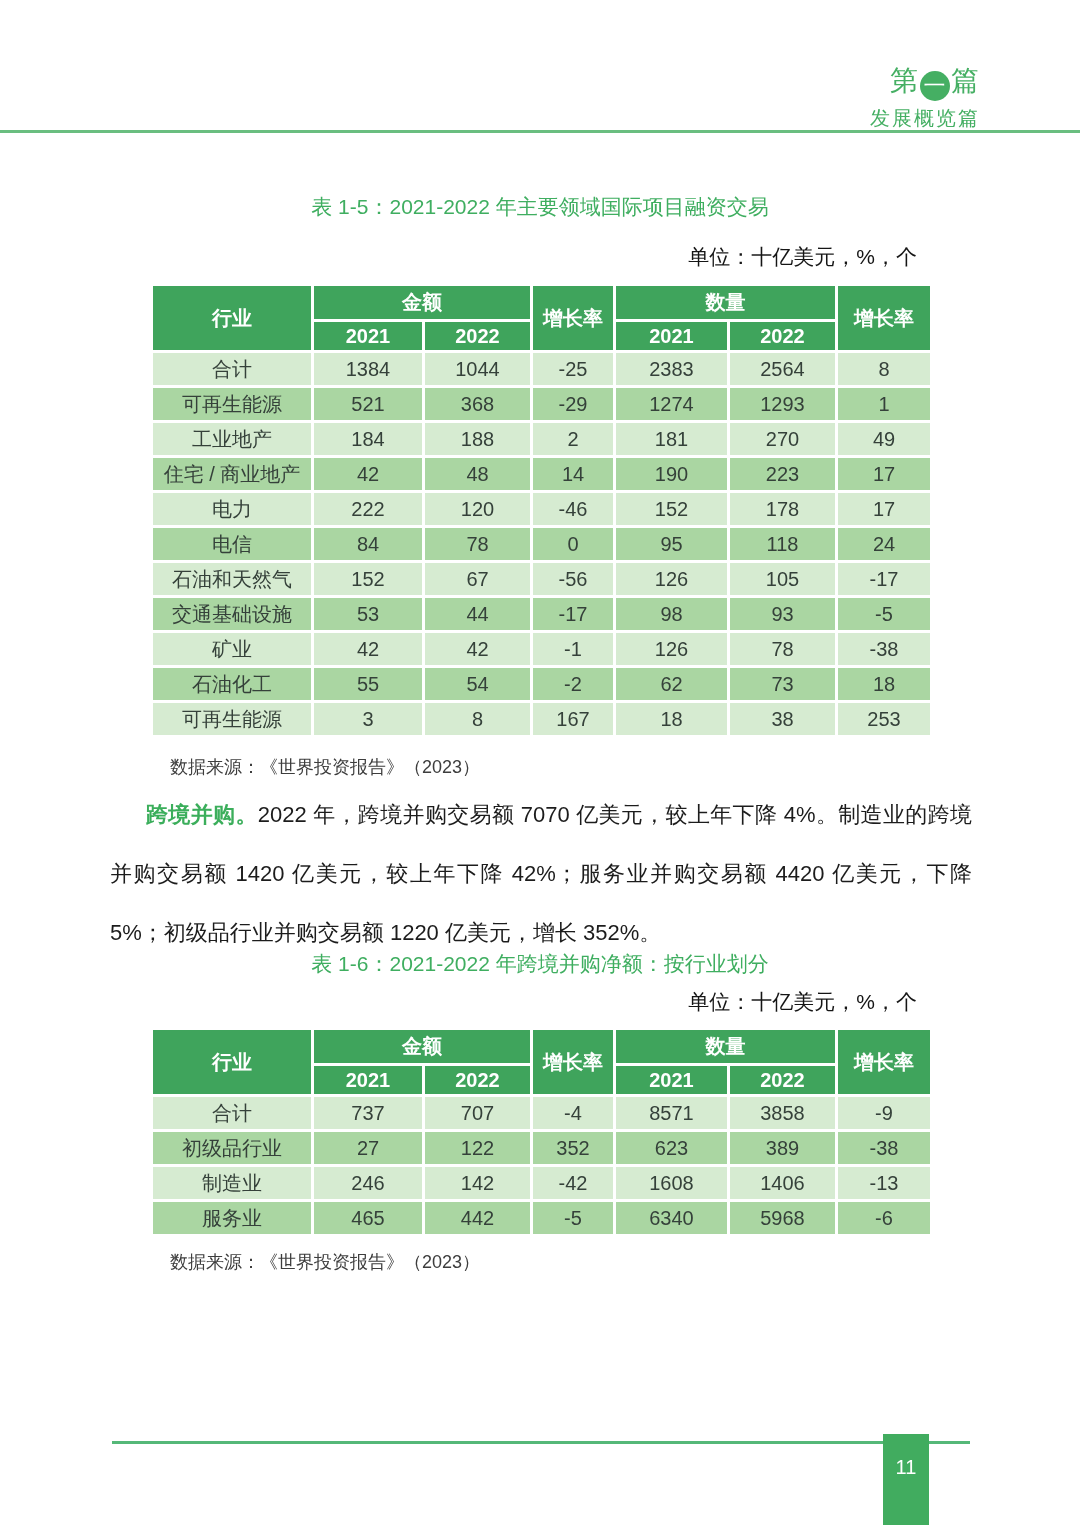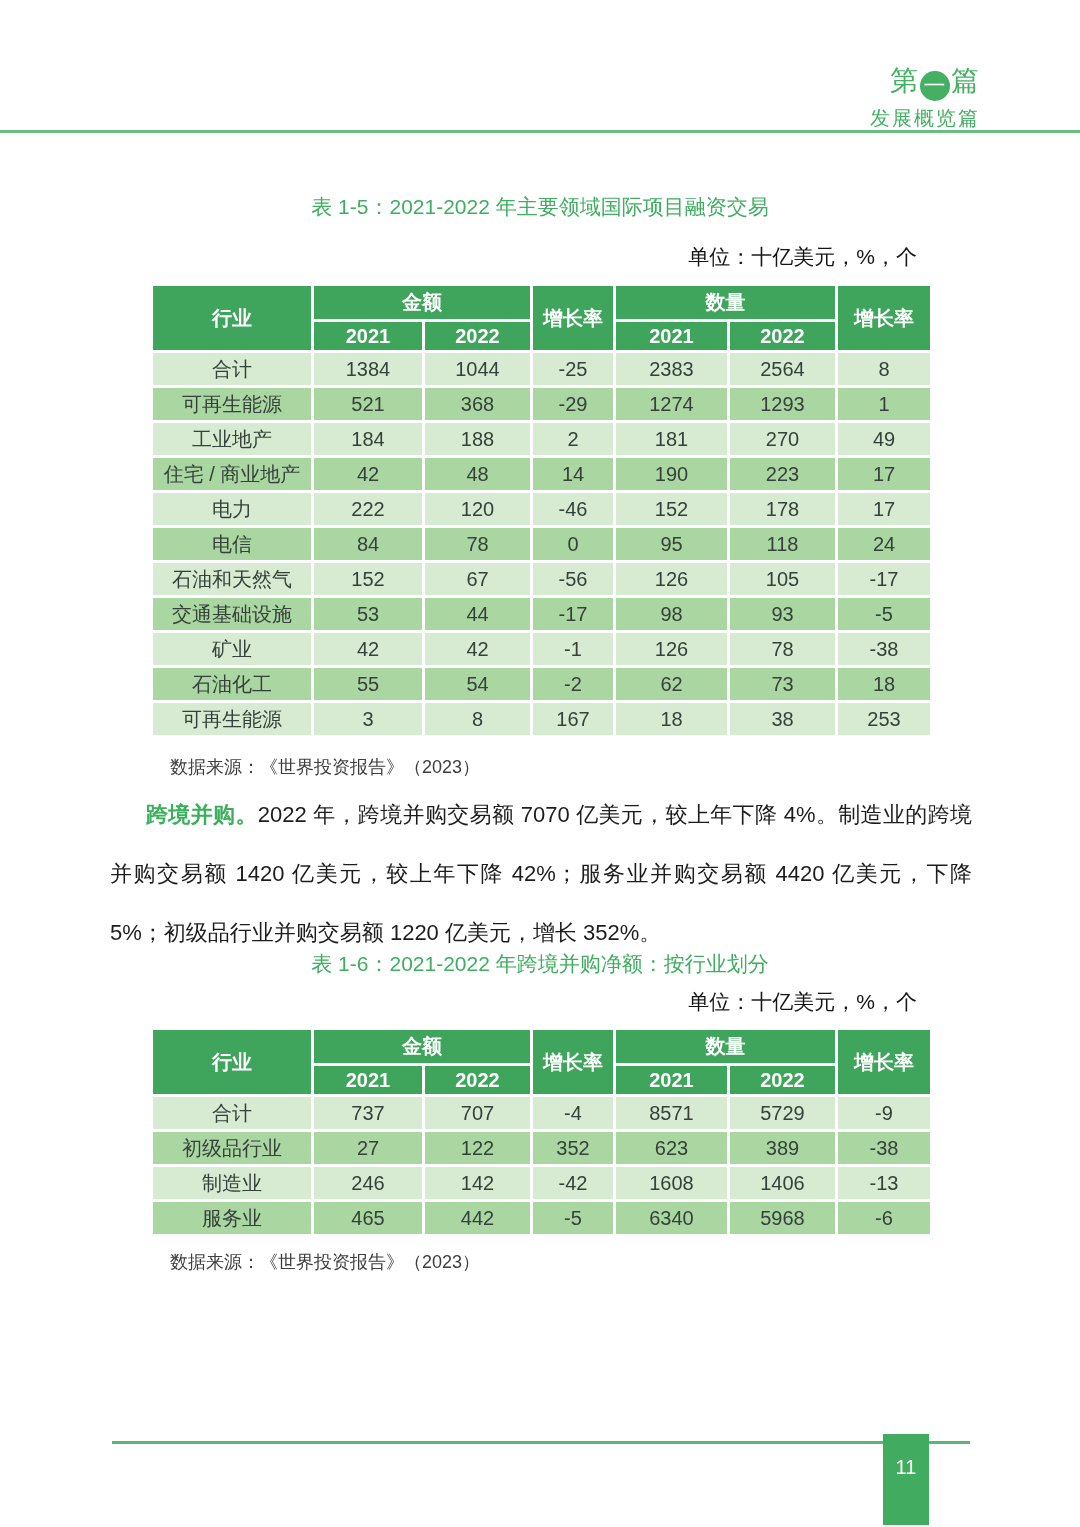--- a/index.html
+++ b/index.html
@@ -261,21 +261,21 @@
         <th>2022</th>
       </tr>
     </thead>
     <tbody>
         <tr>
           <td>合计</td>
           <td>737</td>
           <td>707</td>
           <td>-4</td>
           <td>8571</td>
-          <td>5729</td>
+          <td>3858</td>
           <td>-9</td>
         </tr>
         <tr>
           <td>初级品行业</td>
           <td>27</td>
           <td>122</td>
           <td>352</td>
           <td>623</td>
           <td>389</td>
           <td>-38</td>

